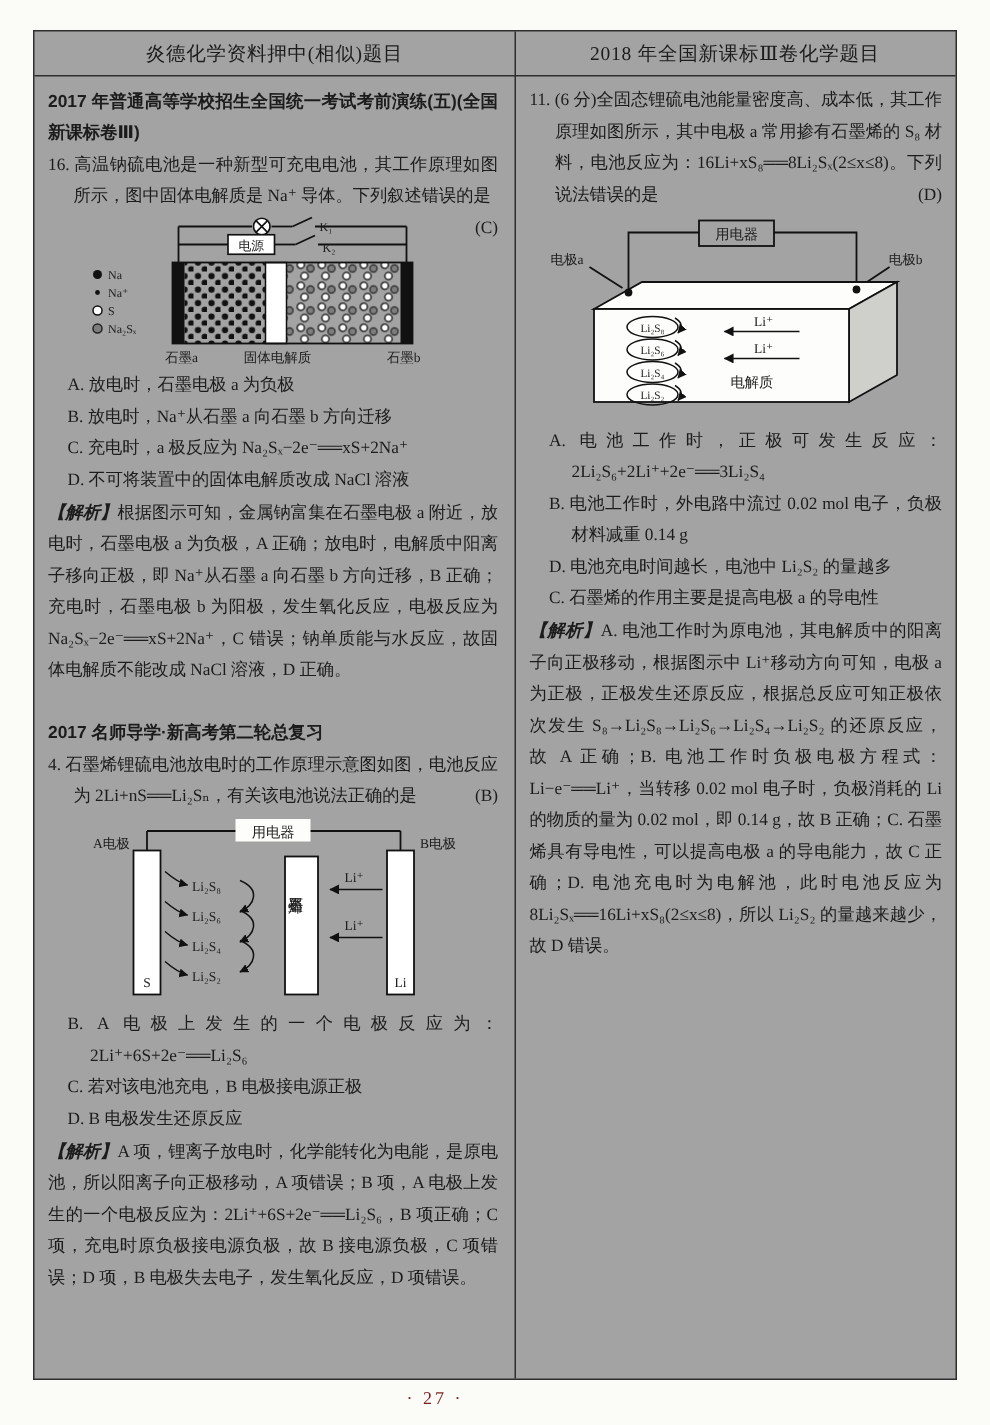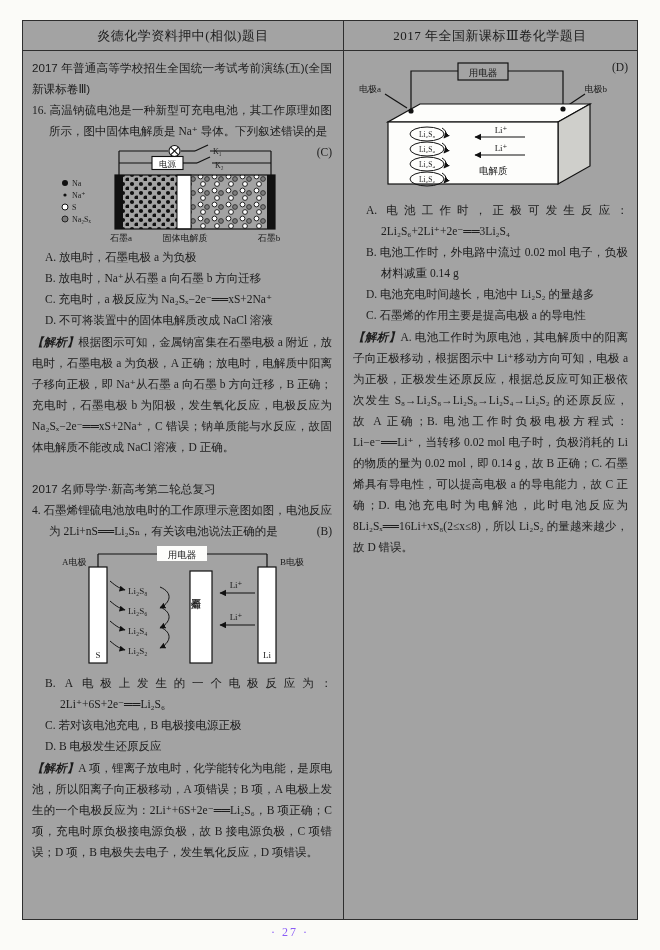--- a/index.html
+++ b/index.html
@@ -13,42 +13,42 @@
     border:1.5px solid #2e2e2e;background:#a3a3a3;
   }
   .header-row{display:flex;height:29px;border-bottom:1.2px solid #2e2e2e;}
   .hcell{display:flex;align-items:center;justify-content:center;font-size:13px;letter-spacing:.5px;}
   .hcell.hl{width:320px;}
   .hcell.hr{flex:1;}
   .vdivider{position:absolute;left:320px;top:0;bottom:0;width:1.2px;background:#2e2e2e;}
   .col{position:absolute;top:36px;font-size:11.5px;line-height:21px;text-align:justify;}
   .col-left{left:9px;width:300px;}
   .col-right{left:330px;width:275px;}
-  .sec-title{font-weight:normal;font-size:11.6px;font-family:"Liberation Sans","DejaVu Sans",sans-serif;line-height:21px;margin-bottom:1px;}
+  .sec-title{font-weight:bold;font-size:11.6px;font-family:"Liberation Sans","DejaVu Sans",sans-serif;line-height:21px;margin-bottom:1px;}
   .sec-title.second{margin-top:20px;}
   .stem{padding-left:17px;text-indent:-17px;}
   .answer{float:right;text-indent:0;}
   .opts{margin-left:13px;}
   .opt{padding-left:15px;text-indent:-15px;}
   .analysis .tag{font-weight:bold;font-style:italic;}
   .analysis{margin-top:1px;}
   .fig{display:flex;justify-content:center;margin:3px 0 2px 0;}
   svg{overflow:visible;}
   svg text{font-family:"Liberation Serif","DejaVu Serif",serif;fill:#1c1c1c;}
-  .footer{position:absolute;left:0;top:925px;width:580px;text-align:center;font-size:12px;color:#8b5cf6;letter-spacing:2px;}
+  .footer{position:absolute;left:0;top:925px;width:580px;text-align:center;font-size:12px;color:#7f1d1d;letter-spacing:2px;}
   .vert-text{writing-mode:vertical-rl;text-orientation:upright;}
 </style>
 </head>
 <body>
 
 <div class="sheet">
 
   <div class="header-row">
     <div class="hcell hl">炎德化学资料押中(相似)题目</div>
-    <div class="hcell hr">2017 年全国新课标Ⅲ卷化学题目</div>
+    <div class="hcell hr">2018 年全国新课标Ⅲ卷化学题目</div>
   </div>
   <div class="vdivider"></div>
 
   <div class="col col-left">
 
     <div class="sec-title">2017 年普通高等学校招生全国统一考试考前演练(五)(全国新课标卷Ⅲ)</div>
 
     <div class="stem">
       <span>16. 高温钠硫电池是一种新型可充电电池，其工作原理如图所示，图中固体电解质是 Na⁺ 导体。下列叙述错误的是</span>
       <span class="answer">(C)</span>
@@ -190,20 +190,21 @@
 
     <div class="analysis">
       <span class="tag">【解析】</span><span>A 项，锂离子放电时，化学能转化为电能，是原电池，所以阳离子向正极移动，A 项错误；B 项，A 电极上发生的一个电极反应为：2Li⁺+6S+2e⁻══Li₂S₆，B 项正确；C 项，充电时原负极接电源负极，故 B 接电源负极，C 项错误；D 项，B 电极失去电子，发生氧化反应，D 项错误。</span>
     </div>
 
   </div>
 
   <div class="col col-right">
 
     <div class="stem">
+      <span>11. (6 分)全固态锂硫电池能量密度高、成本低，其工作原理如图所示，其中电极 a 常用掺有石墨烯的 S₈ 材料，电池反应为：16Li+xS₈══8Li₂Sₓ(2≤x≤8)。下列说法错误的是</span>
       <span class="answer">(D)</span>
     </div>
 
     <div class="fig">
       <svg width="255" height="138" viewBox="0 0 255 138">
         <defs>
           <marker id="ar3" markerWidth="7" markerHeight="7" refX="5.5" refY="3" orient="auto">
             <path d="M0,0 L6,3 L0,6 Z" fill="#111"></path>
           </marker>
         </defs>

